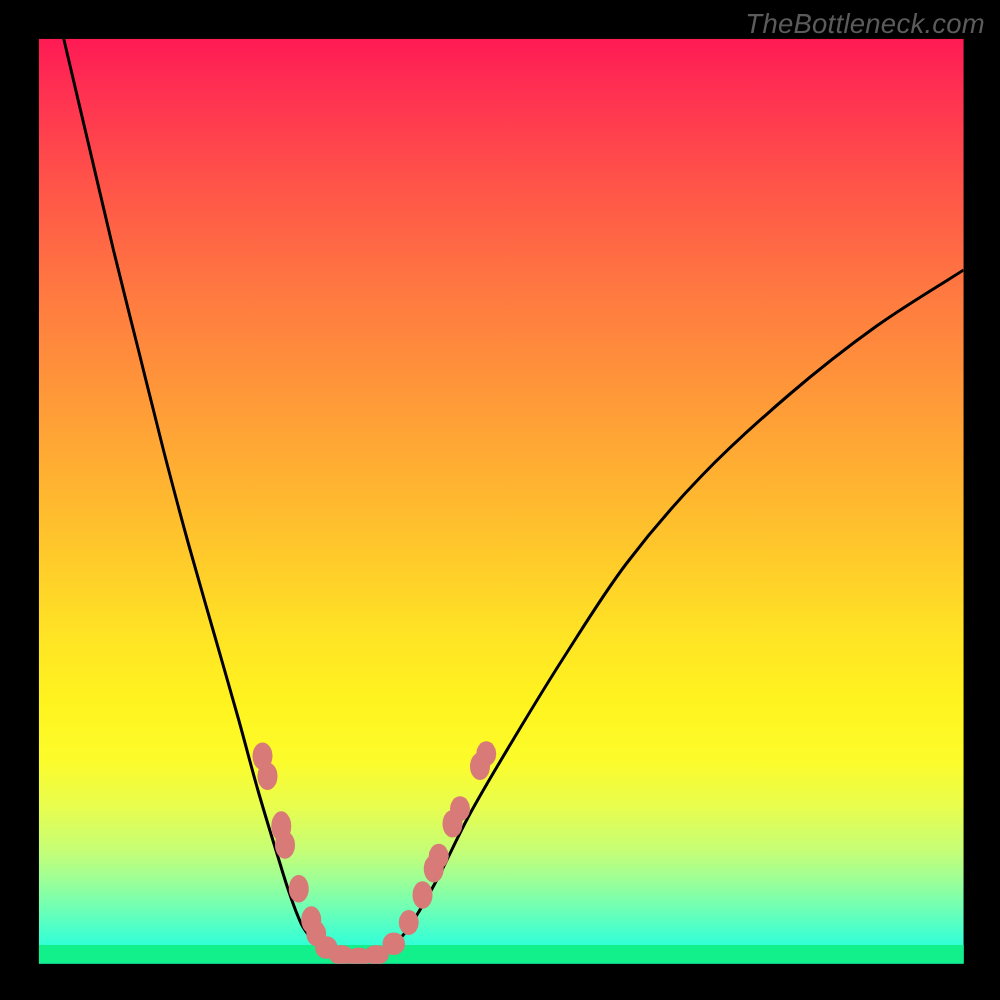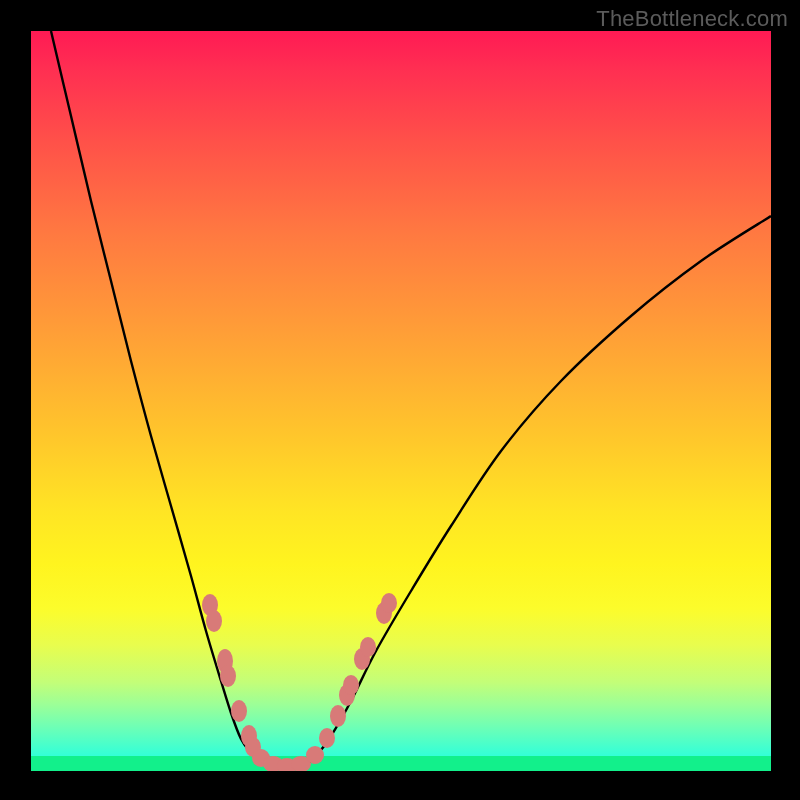--- a/index.html
+++ b/index.html
@@ -56,20 +56,21 @@
   }
   .watermark {
     position: absolute;
     top: 6px;
     right: 12px;
     color: #5b5b5b;
     font-size: 22px;
     font-weight: 500;
     letter-spacing: 0.2px;
     user-select: none;
+    font-style: italic;
   }
   svg.curve-layer {
     position: absolute;
     inset: 0;
     width: 740px;
     height: 740px;
     overflow: visible;
   }
   .curve {
     fill: none;

